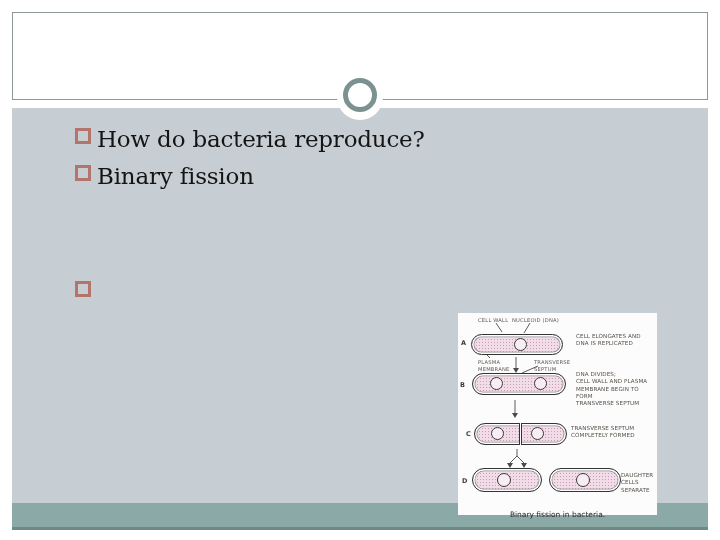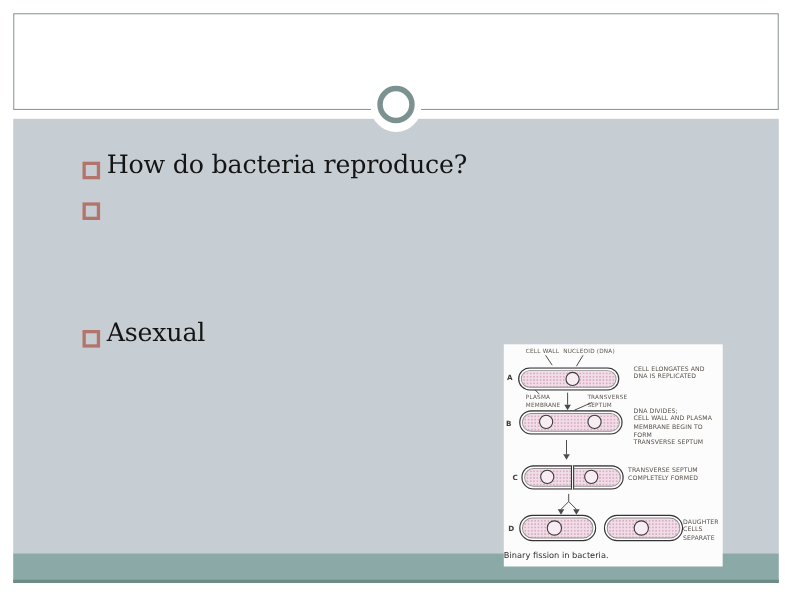--- a/index.html
+++ b/index.html
@@ -20,42 +20,42 @@
   
   .ring-halo{position:absolute;left:337px;top:74px;width:46px;height:46px;border-radius:50%;
              background:#ffffff;}
   .ring{position:absolute;left:343px;top:78px;width:24px;height:24px;border:5px solid #7c9290;
         border-radius:50%;background:#ffffff;}
 
   
   .bullet-group{position:absolute;left:31px;}
   .bullet-group.top{top:126px;}
   .bullet-group.bottom{top:279px;}
-  .bullet-row{display:flex;align-items:flex-end;height:37px;padding-left:44px;}
+  .bullet-row{display:flex;align-items:flex-start;height:37px;padding-left:44px;}
   .bullet-sq{flex:0 0 auto;width:10px;height:10px;border:3px solid #b3756b;margin-right:6px;
              margin-top:2px;background:transparent;}
   .bullet-text{font-family:"DejaVu Serif","Liberation Serif",serif;font-size:23px;color:#141414;
                white-space:nowrap;letter-spacing:-0.2px;}
 
   
   .figure{position:absolute;left:458px;top:313px;width:199px;height:202px;background:#fcfcfc;
           z-index:5;font-family:"DejaVu Sans","Liberation Sans",sans-serif;}
   .figure *{position:absolute;box-sizing:border-box;}
   .fig-lbl{font-size:5.2px;line-height:1.25;letter-spacing:0.2px;color:#5d574f;white-space:pre-line;}
   .fig-note{font-size:5.6px;line-height:1.3;letter-spacing:0.1px;color:#564f47;white-space:pre-line;}
   .fig-letter{font-size:6.5px;font-weight:bold;color:#3c3c3c;}
   .cell{border:1.5px solid #343434;border-radius:12px;
         background-color:#f1dde7;
         background-image:radial-gradient(#cf9ab5 0.5px, rgba(0,0,0,0) 0.6px);
         background-size:3px 3px;
         box-shadow:inset 0 0 0 1.5px #ffffff, inset 0 0 0 2.3px #8d8d8d;}
   .nuc{border:1.5px solid #3a3a3a;border-radius:50%;background:#f7edf2;}
   .septum{width:3px;top:-1px;bottom:-1px;border-left:1px solid #343434;border-right:1px solid #343434;
           background:#ffffff;}
-  .fig-caption{left:0;right:0;top:187px;font-size:7.5px;color:#2b2b2b;}
+  .fig-caption{left:0;right:0;top:197px;text-align:center;font-size:7.5px;color:#2b2b2b;}
   .fig-arrows{left:0;top:0;width:199px;height:202px;}
 </style>
 </head>
 <body>
 
 <div class="slide">
 
   <div class="header-box"></div>
   <div class="body-panel"></div>
   <div class="footer-bar"></div>
@@ -63,27 +63,27 @@
   <div class="ring-halo"></div>
   <div class="ring"></div>
 
   <div class="bullet-group top">
     <div class="bullet-row">
       <span class="bullet-sq"></span>
       <span class="bullet-text">How do bacteria reproduce?</span>
     </div>
     <div class="bullet-row">
       <span class="bullet-sq"></span>
+      <span class="bullet-text">Binary fission</span>
     </div>
   </div>
 
   <div class="bullet-group bottom">
     <div class="bullet-row">
       <span class="bullet-sq"></span>
-      <span class="bullet-text">Asexual</span>
     </div>
   </div>
 
   <div class="figure">
 
     <svg class="fig-arrows" viewBox="0 0 199 202" xmlns="http://www.w3.org/2000/svg">
       <g stroke="#4a4a4a" stroke-width="0.9" fill="none">
         <path d="M38,10 L44,19"></path>
         <path d="M72,10 L66,20"></path>
         <path d="M32,45 L28,41"></path>

